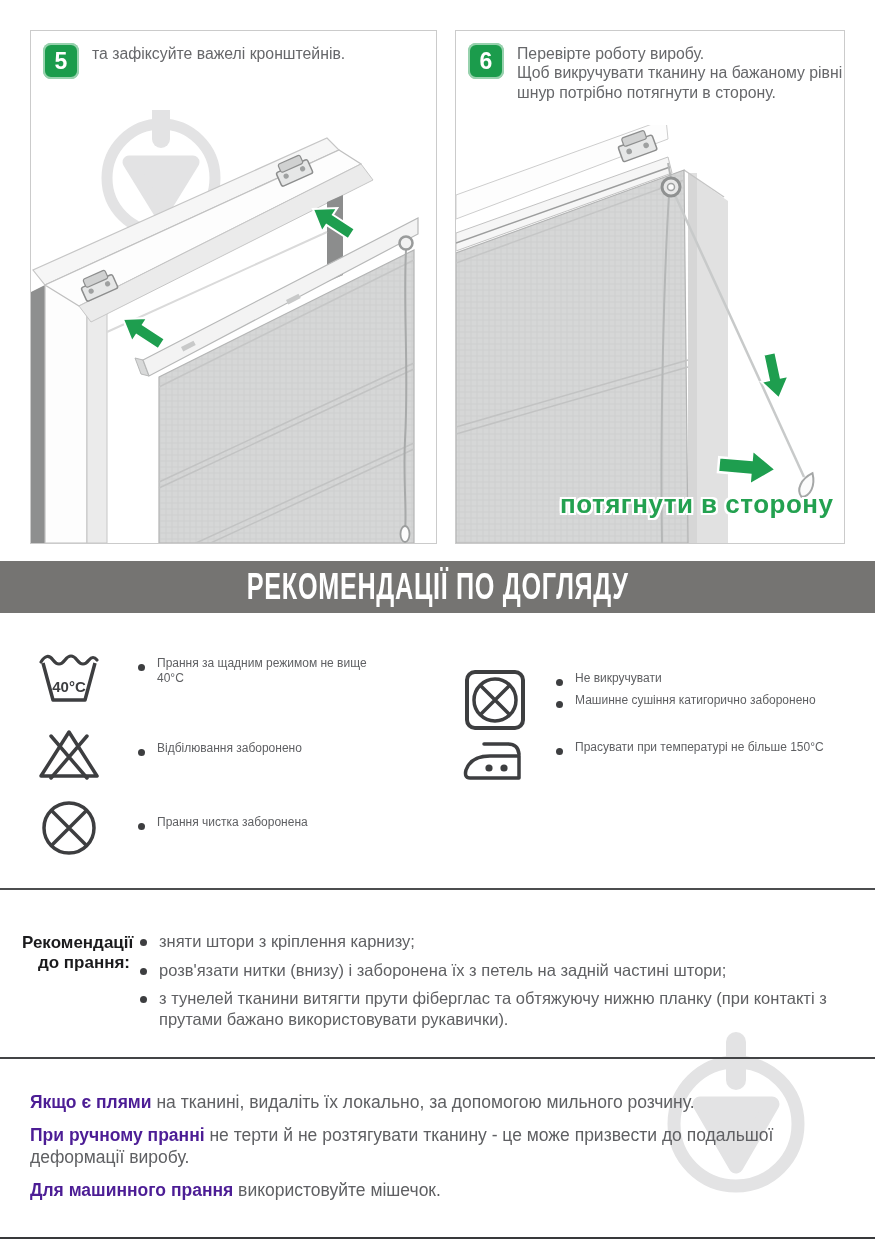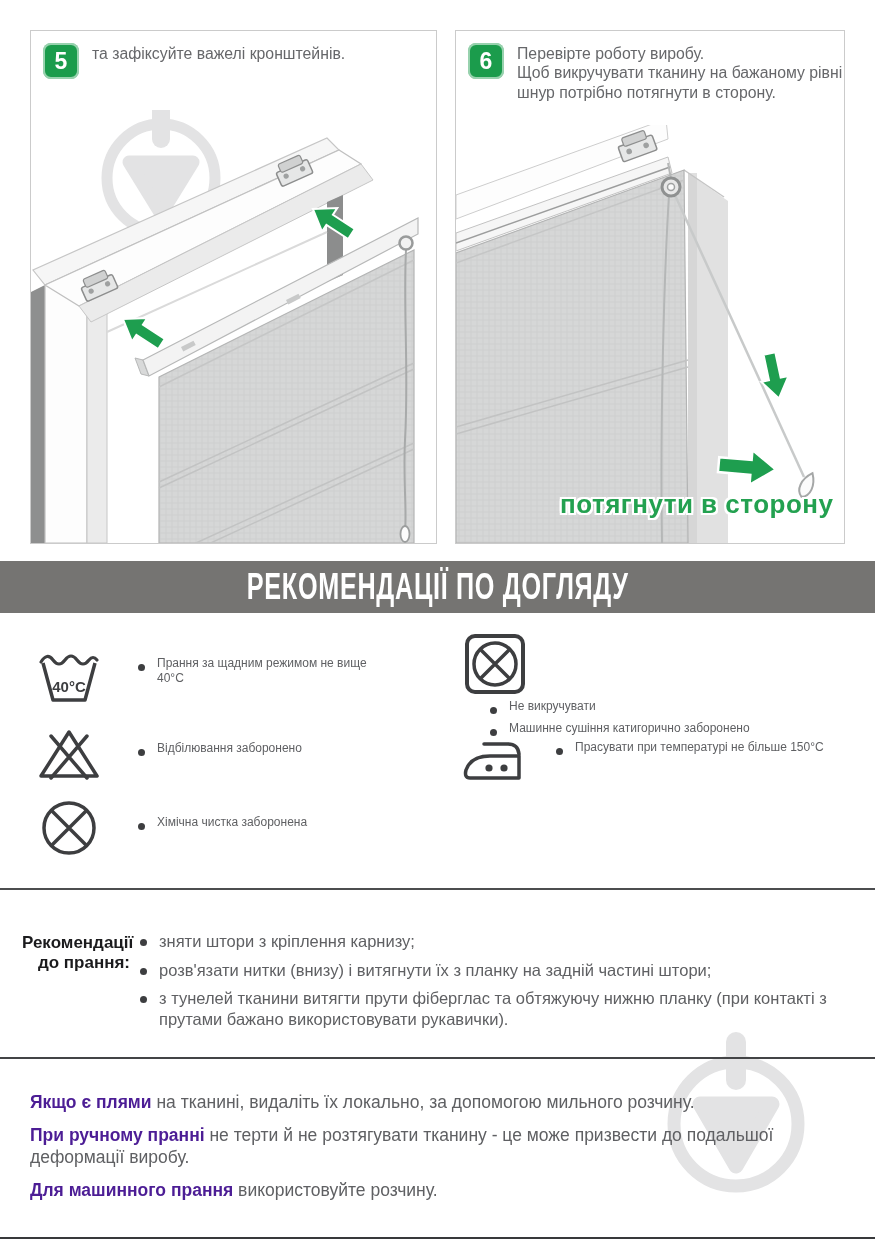--- a/index.html
+++ b/index.html
@@ -219,25 +219,25 @@
   </div>
 
   <div class="care-row" style="left:36px;top:798px;">
     <div class="care-icon">
       <svg width="60" height="60" viewBox="0 0 60 60">
         <circle cx="30" cy="30" r="25" fill="none" stroke="#3d3e40" stroke-width="3.5"></circle>
         <path d="M13 13 L47 47 M47 13 L13 47" fill="none" stroke="#3d3e40" stroke-width="3.5" stroke-linecap="round"></path>
       </svg>
     </div>
     <ul class="bullets w240 gapL" style="margin-top:17px">
-      <li>Хімічна чистка заборонена</li>
-    </ul>
-  </div>
-
-  <div class="care-row" style="left:462px;top:632px;flex-direction:column;">
+      <li>Прання чистка заборонена</li>
+    </ul>
+  </div>
+
+  <div class="care-row" style="left:462px;top:668px;">
     <div class="care-icon">
       <svg width="64" height="64" viewBox="0 0 64 64">
         <rect x="4" y="4" width="56" height="56" rx="8" fill="none" stroke="#3d3e40" stroke-width="4"></rect>
         <circle cx="32" cy="32" r="21" fill="none" stroke="#3d3e40" stroke-width="3.5"></circle>
         <path d="M18 18 L46 46 M46 18 L18 46" fill="none" stroke="#3d3e40" stroke-width="3.5" stroke-linecap="round"></path>
       </svg>
     </div>
     <ul class="bullets w300 gapR" style="margin-top:3px">
       <li>Не викручувати</li>
       <li>Машинне сушіння катигорично заборонено</li>
@@ -261,28 +261,28 @@
   <div class="divider d1"></div>
   <div class="divider d2"></div>
   <div class="divider d3"></div>
 
   <div class="wash-label">
     <div>Рекомендації</div>
     <div>до прання:</div>
   </div>
   <ul class="bullets wash-bullets">
     <li>зняти штори з кріплення карнизу;</li>
-    <li>розв'язати нитки (внизу) і витягнути їх з планку на задній частині штори;</li>
+    <li>розв'язати нитки (внизу) і заборонена їх з петель на задній частині штори;</li>
     <li>з тунелей тканини витягти прути фіберглас та обтяжуючу нижню планку (при контакті з прутами бажано використовувати рукавички).</li>
   </ul>
 
   <div class="tips">
     <div class="tip"><b>Якщо є плями</b><span> на тканині, видаліть їх локально, за допомогою мильного розчину.</span></div>
     <div class="tip"><b>При ручному пранні</b><span> не терти й не розтягувати тканину - це може призвести до подальшої деформації виробу.</span></div>
-    <div class="tip"><b>Для машинного прання</b><span> використовуйте розчину.</span></div>
+    <div class="tip"><b>Для машинного прання</b><span> використовуйте мішечок.</span></div>
   </div>
 
   <svg class="wm-page" width="152" height="186" viewBox="0 0 152 186">
     <circle cx="76" cy="102" r="62" fill="none" stroke="#e3e3e4" stroke-width="13"></circle>
     <rect x="66" y="10" width="20" height="58" rx="10" fill="#e3e3e4"></rect>
     <path d="M40 82 L112 82 L76 144 Z" fill="#e3e3e4" stroke="#e3e3e4" stroke-width="15" stroke-linejoin="round"></path>
   </svg>
 
 </div>
 

